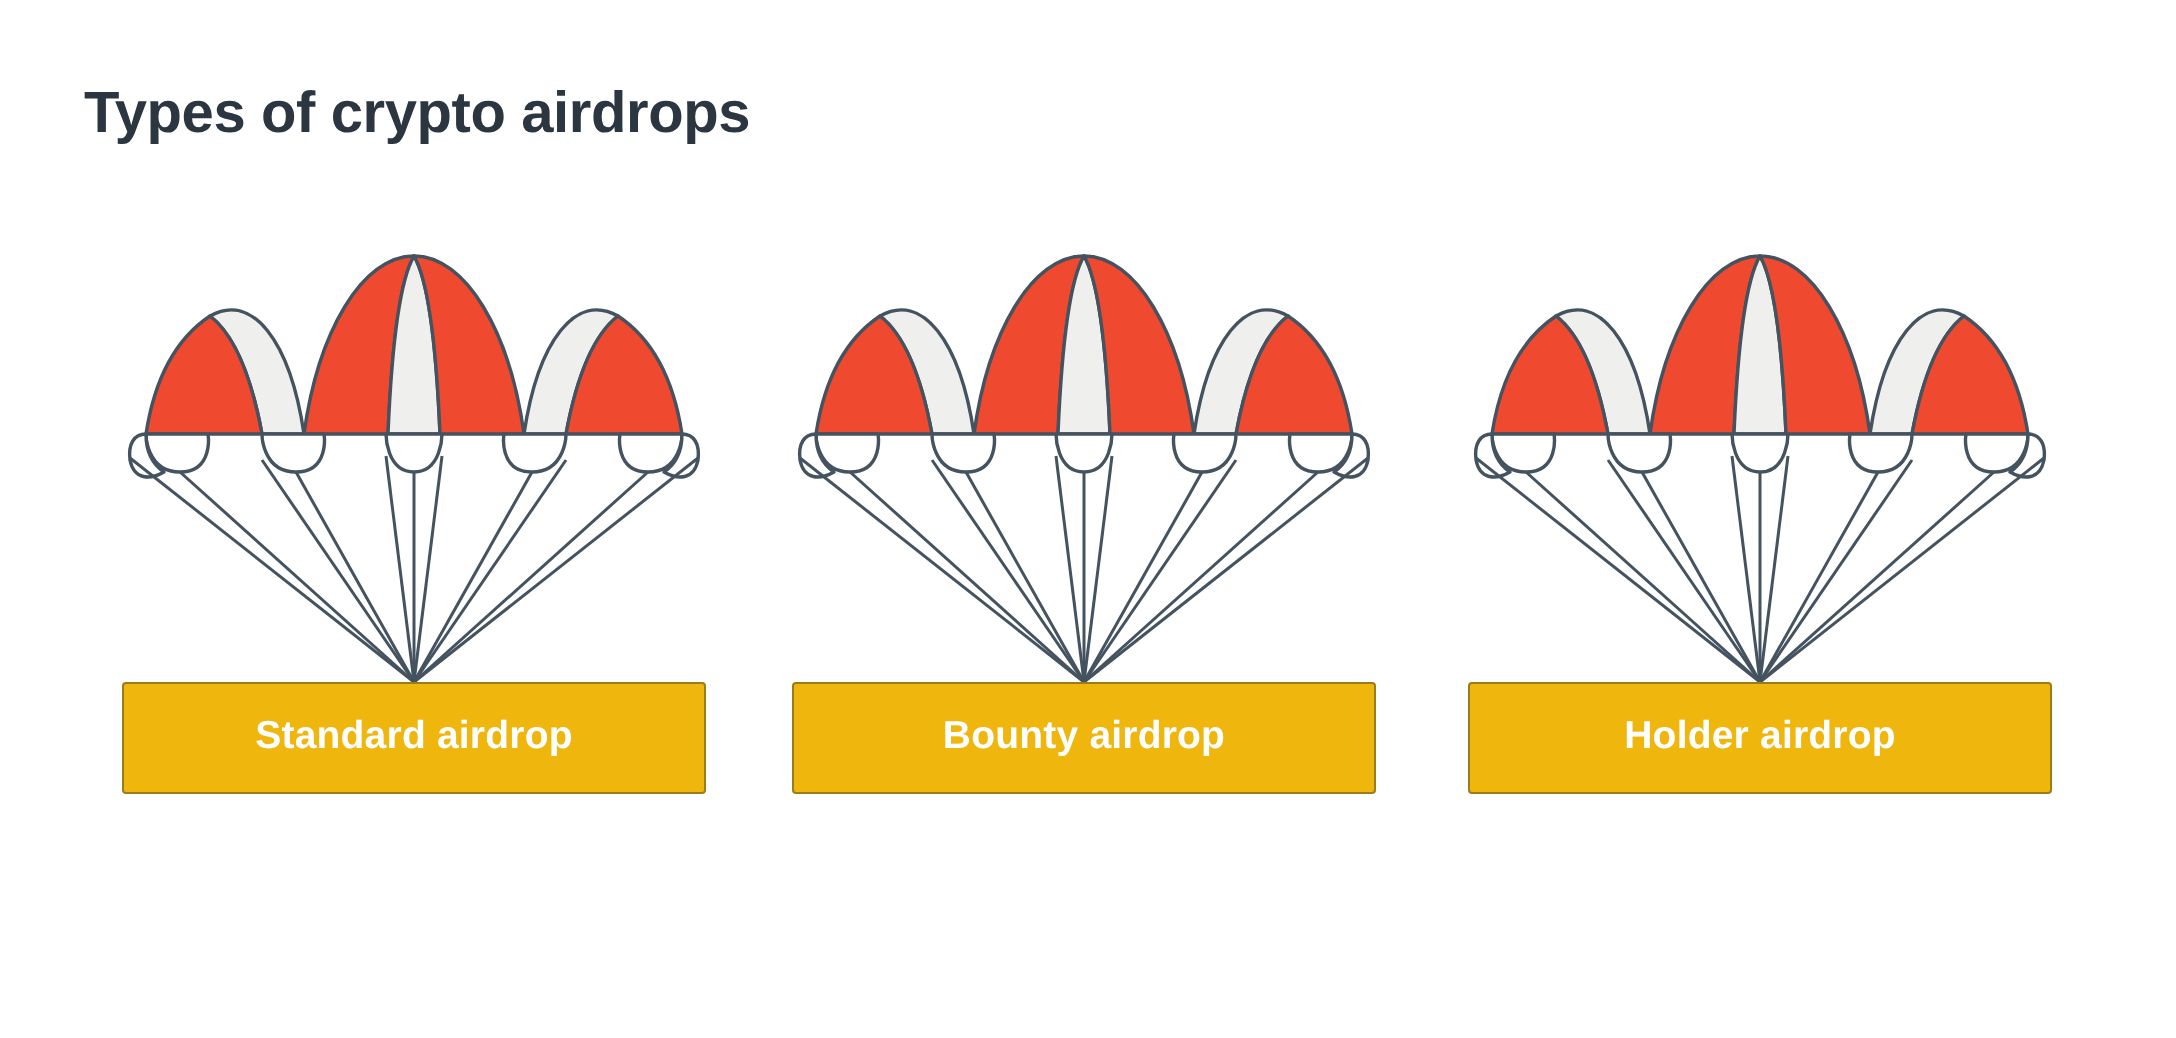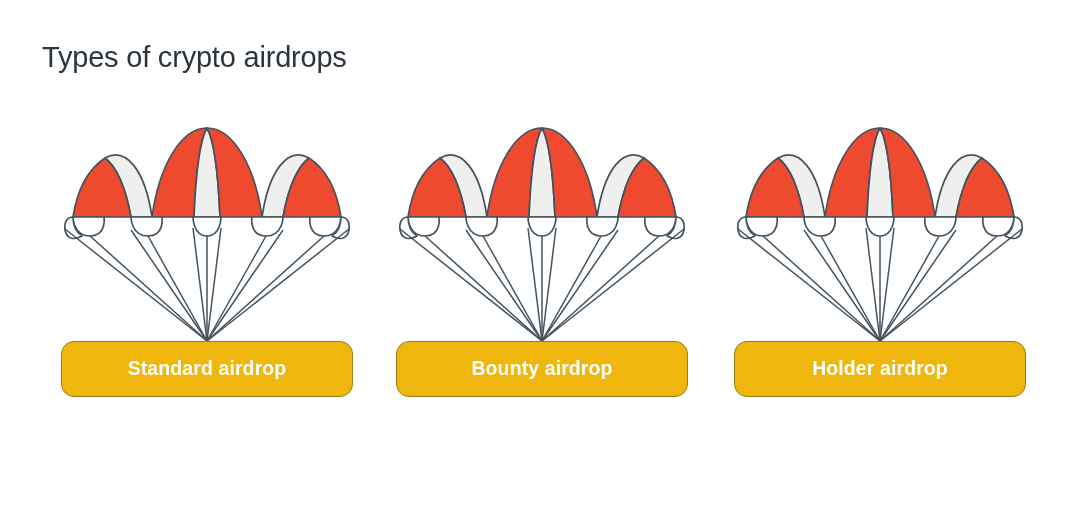--- a/index.html
+++ b/index.html
@@ -18,21 +18,21 @@
     position: relative;
     width: 1088px;
     height: 519px;
     background: #ffffff;
   }
   #page-title {
     position: absolute;
     left: 42px;
     top: 41px;
     font-size: 29px;
-    font-weight: normal;
+    font-weight: bold;
     color: #2b3640;
     letter-spacing: -0.2px;
     white-space: nowrap;
   }
   .airdrop-card {
     position: absolute;
     top: 118px;
     width: 330px;
     height: 290px;
   }
@@ -50,21 +50,21 @@
   }
   .label-button {
     position: absolute;
     left: 19px;
     top: 223px;
     width: 292px;
     height: 56px;
     box-sizing: border-box;
     background: #efb60e;
     border: 1.6px solid #9a7d18;
-    border-radius: 13px;
+    border-radius: 2px;
     color: #ffffff;
     font-size: 19.5px;
     font-weight: bold;
     letter-spacing: 0.1px;
     display: flex;
     align-items: center;
     justify-content: center;
     cursor: pointer;
     padding: 0;
     font-family: "Liberation Sans", sans-serif;

